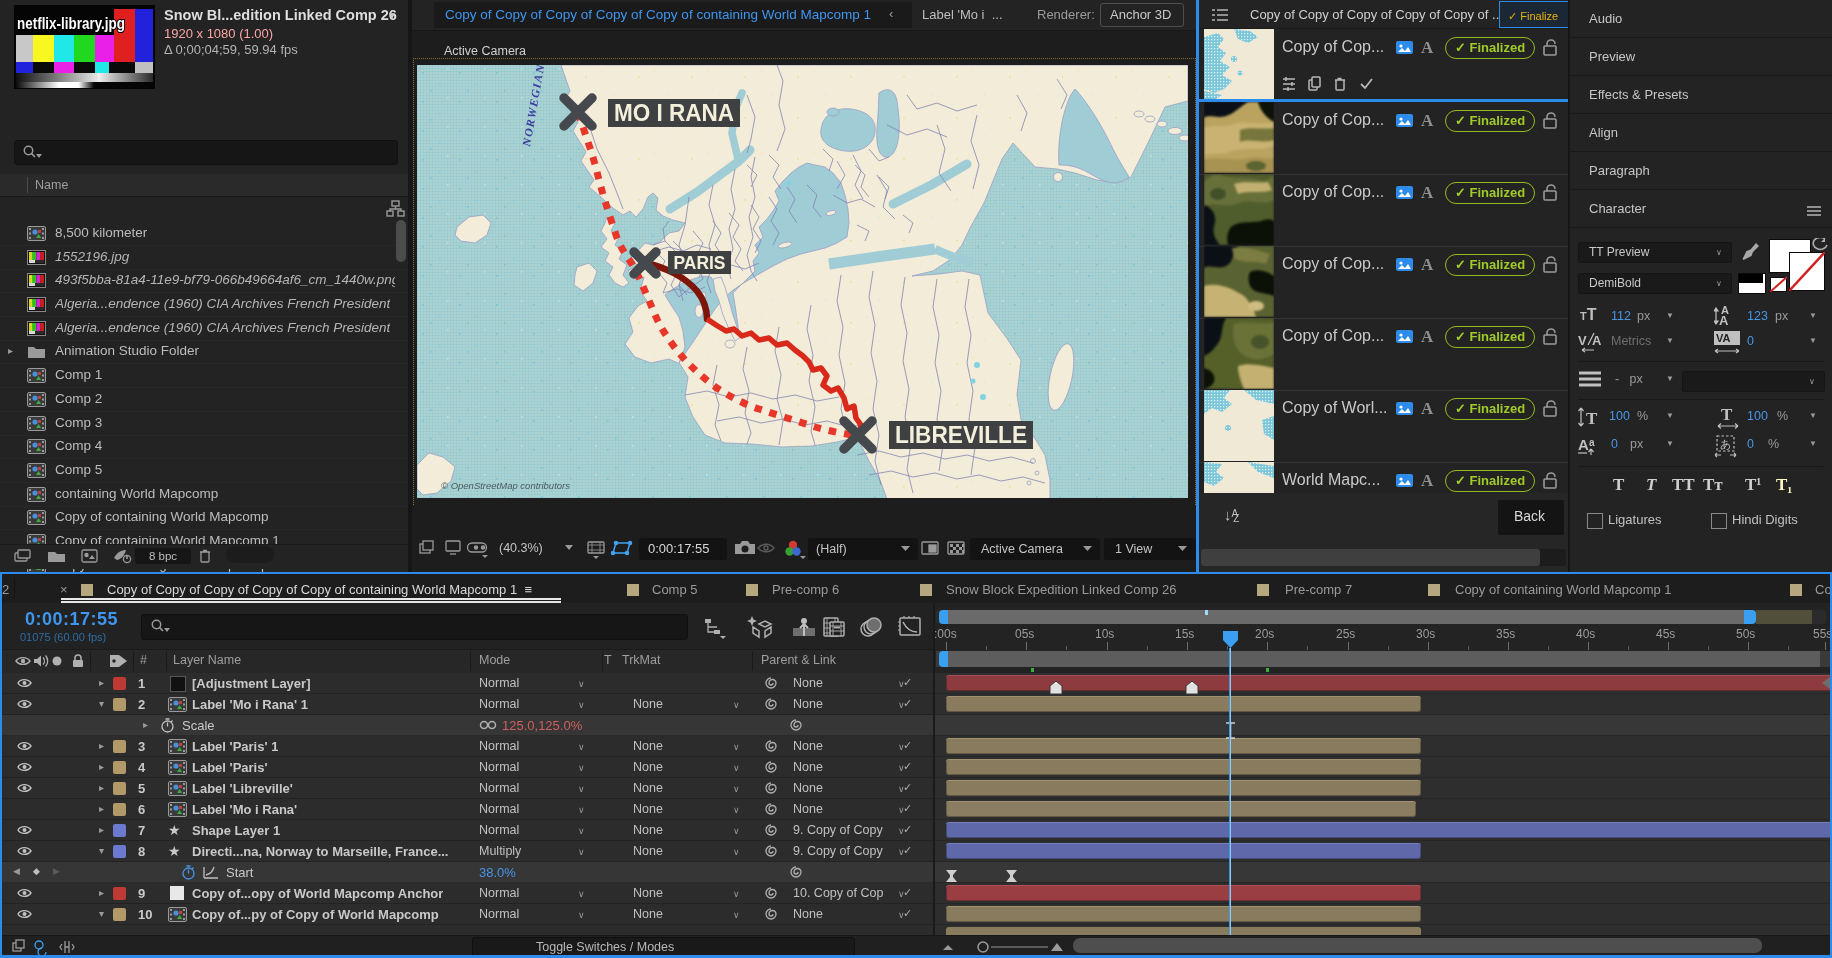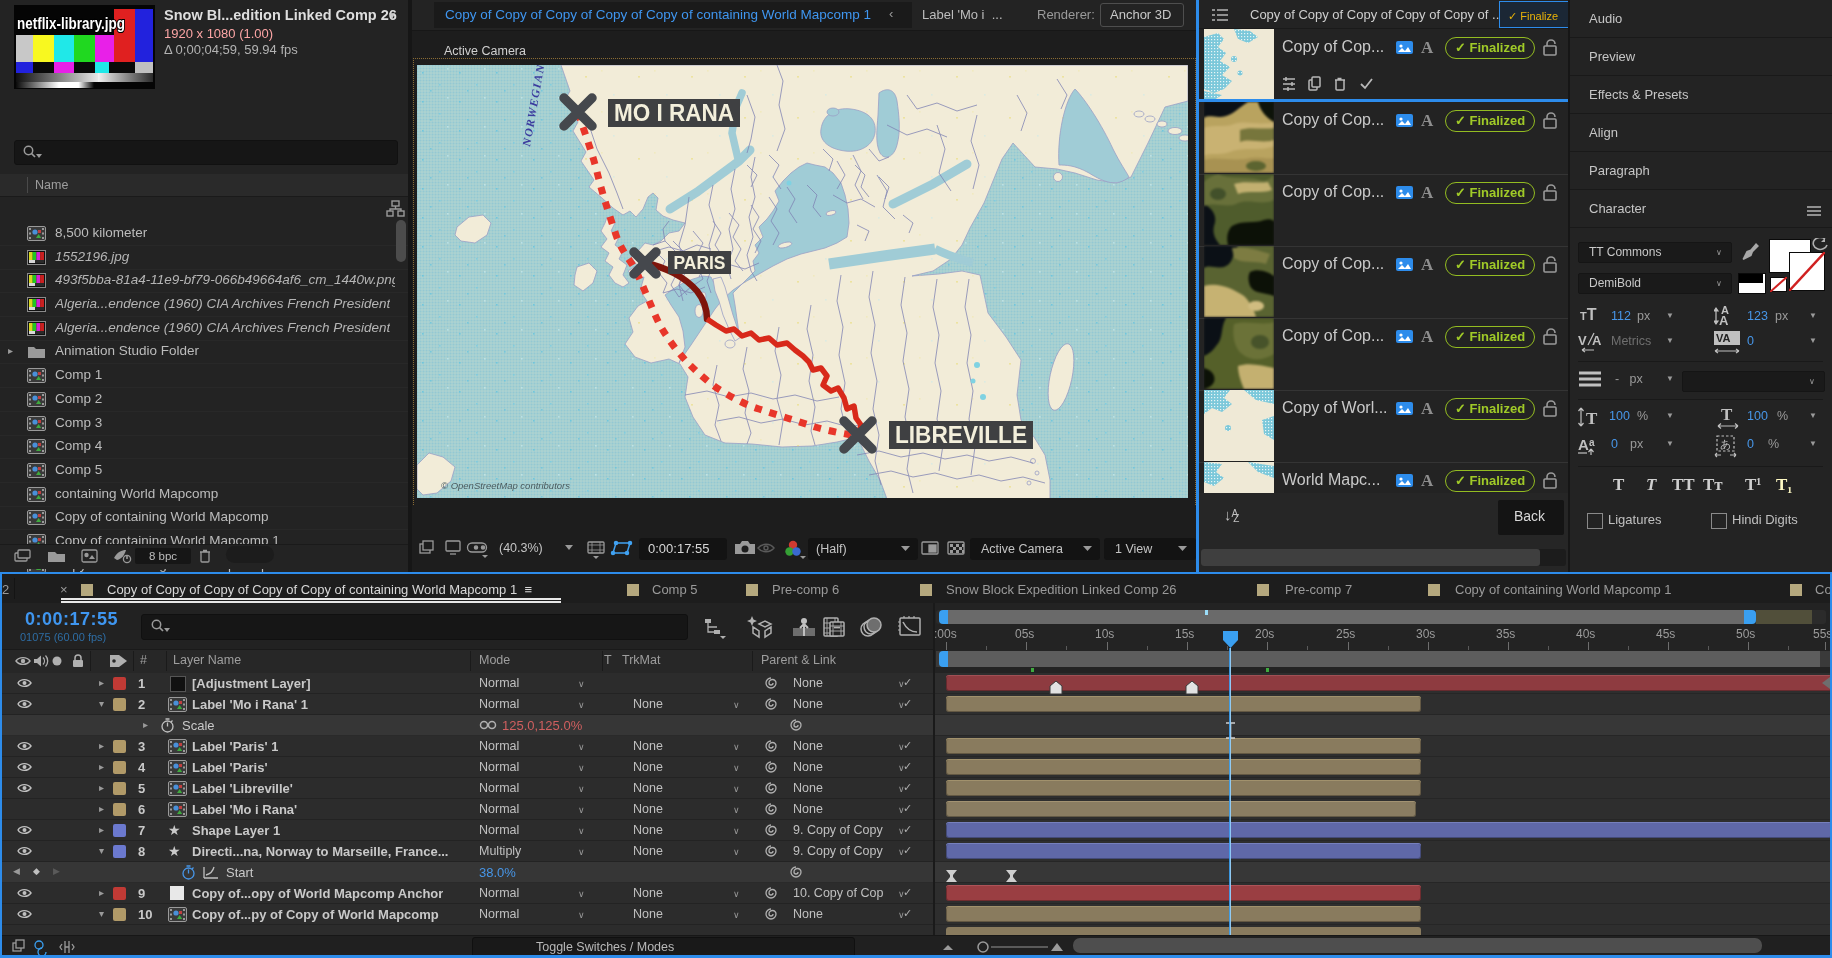--- a/index.html
+++ b/index.html
@@ -709,21 +709,21 @@
 <div class="ab" style="left:0;top:114px;width:262px;height:37px;background:#232323;border-bottom:1px solid #191919;"></div>
 <div class="t" style="left:19px;top:125px;font-size:13px;color:#c6c6c6;">Align</div>
 <div class="ab" style="left:0;top:152px;width:262px;height:37px;background:#232323;border-bottom:1px solid #191919;"></div>
 <div class="t" style="left:19px;top:163px;font-size:13px;color:#c6c6c6;">Paragraph</div>
 <div class="ab" style="left:0;top:190px;width:262px;height:37px;background:#232323;border-bottom:1px solid #191919;"></div>
 <div class="t" style="left:19px;top:201px;font-size:13px;color:#c6c6c6;">Character</div>
 <svg class="ab" style="left:237px;top:205px" width="14" height="12" viewBox="0 0 14 12" stroke="#b5b5b5" stroke-width="1.5">
       <path d="M0 2 h14 M0 6 h14 M0 10 h14"></path>
     </svg>
 <div class="ddown" style="left:8px;top:242px;width:152px;height:19px;border:1px solid #151515;"></div>
-    <div class="t" style="left:19px;top:245px;font-size:12px;color:#c8c8c8;">TT Commons</div>
+    <div class="t" style="left:19px;top:245px;font-size:12px;color:#c8c8c8;">TT Preview</div>
     <div class="t" style="left:146px;top:248px;color:#9a9a9a;font-size:8px;">∨</div>
 <svg class="ab" style="left:172px;top:242px" width="18" height="19" viewBox="0 0 18 19" fill="#a8a8a8">
       <path d="M14 1 l3 3 -6 6 -1.5 4 -8 4 -1 -1 4-8 4-1.5z"></path>
     </svg>
 <div class="ab" style="left:199px;top:239px;width:40px;height:32px;background:#fff;border:1px solid #0a0a0a;"></div>
 <div class="ab" style="left:219px;top:252px;width:34px;height:37px;background:#fff;border:1px solid #0a0a0a;"></div>
 <svg class="ab" style="left:219px;top:252px" width="36" height="39" viewBox="0 0 36 39">
       <path d="M0 39 L36 0" stroke="#d02020" stroke-width="2.5"></path>
     </svg>
 <div class="ab" style="left:200px;top:277px;width:15px;height:13px;background:#fff;border:1px solid #0a0a0a;"></div>

